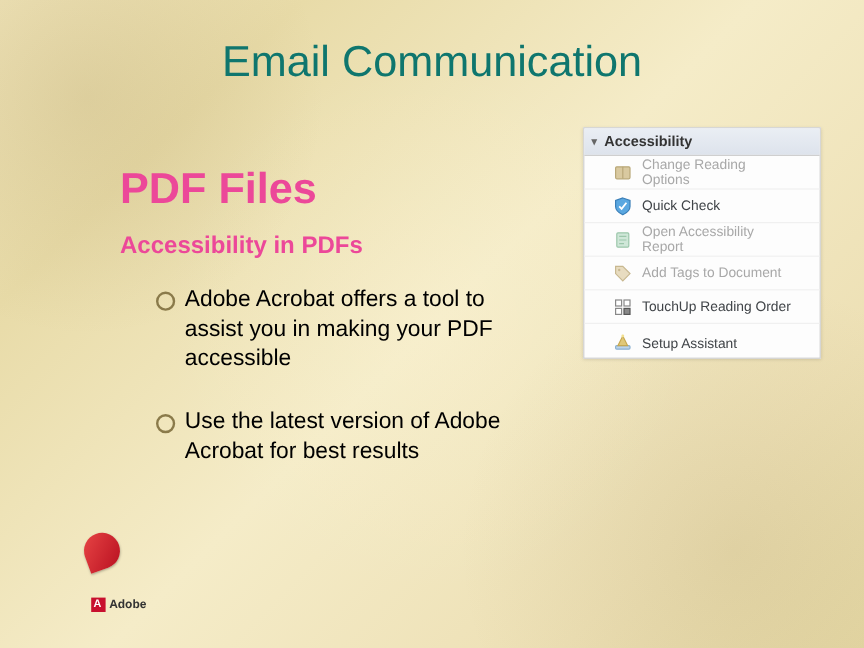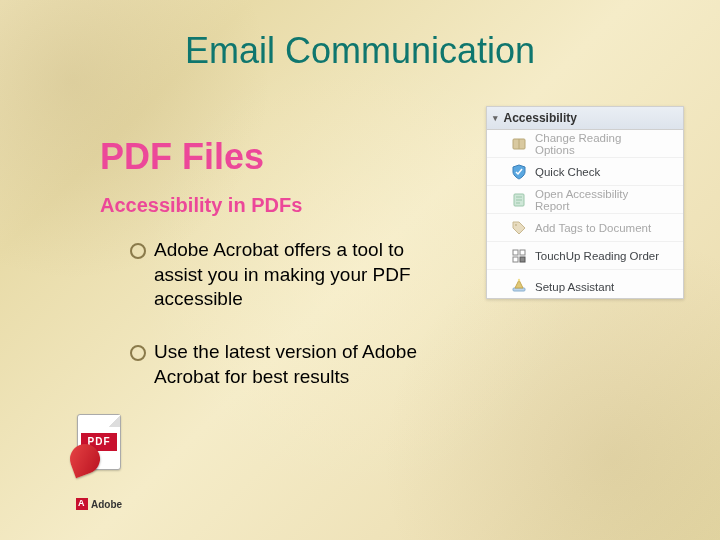--- a/index.html
+++ b/index.html
@@ -212,23 +212,20 @@
 <h2 class="section-title">PDF Files</h2>
 <h3 class="subtitle">Accessibility in PDFs</h3>
 
 <ul class="bullets">
   <li>Adobe Acrobat offers a tool to assist you in making your PDF accessible</li>
   <li>Use the latest version of Adobe Acrobat for best results</li>
 </ul>
 
 <div class="pdf-logo">
   <div class="pdf-icon">
-    <div class="pdf-page">
-      <div class="pdf-band">PDF</div>
-    </div>
     <div class="pdf-curl"></div>
   </div>
   <div class="adobe-label">
     <span class="adobe-a"></span>
     <span>Adobe</span>
   </div>
 </div>
 
 <div class="panel">
   <div class="panel-header">

